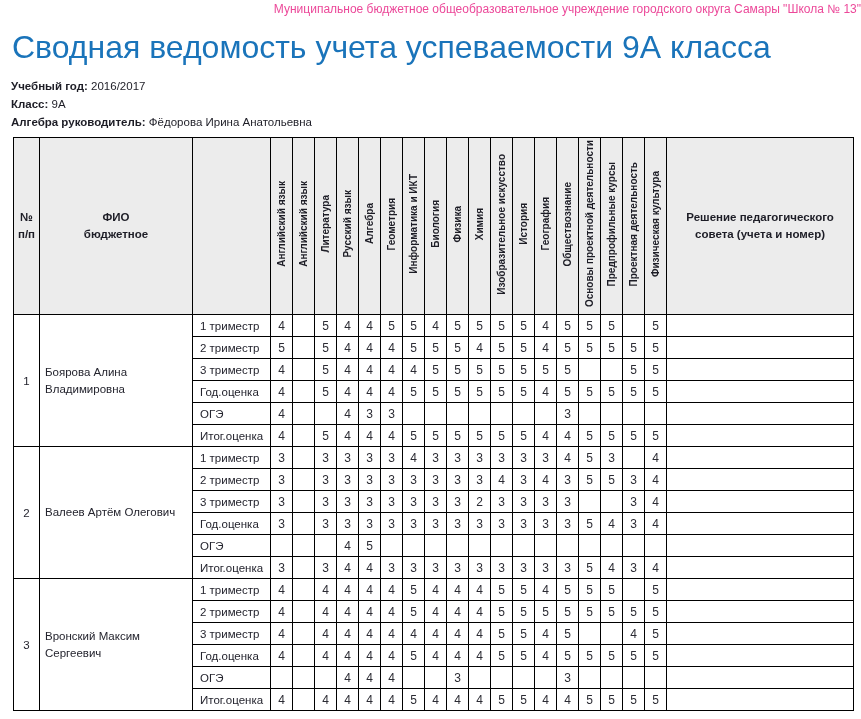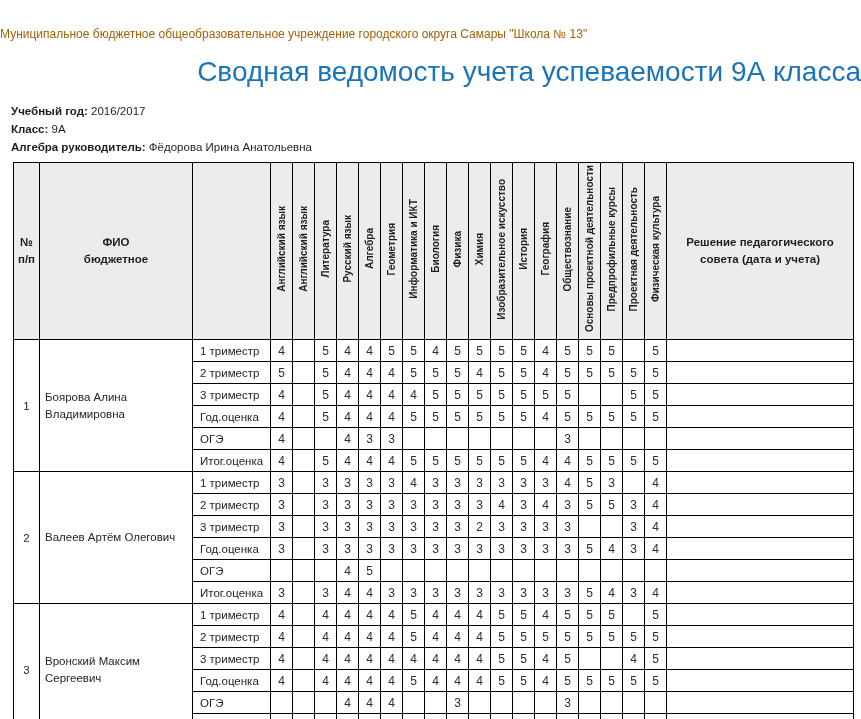--- a/index.html
+++ b/index.html
@@ -1,21 +1,21 @@
 <!DOCTYPE html>
 <html style="--title-blue: #1a74ba; --header-bg: #ececec; --border: #000000; --grade-text: #2b2b33;"><head>
 <meta charset="utf-8">
 <style>
   html,body{margin:0;padding:0;}
   body{
     width:861px;height:719px;overflow:hidden;background:#fff;
     font-family:"Liberation Sans",sans-serif;color:#24242e;
   }
-  .school{margin-top:27px;text-align:left;font-size:12px;color:#a16207;}
-  .title{margin:14px 0 0 12px;text-align:right;font-size:28px;line-height:34px;
+  .school{margin-top:2px;text-align:right;font-size:12px;color:#ec4899;}
+  .title{margin:14px 0 0 12px;text-align:left;font-size:32px;line-height:34px;
     font-weight:normal;color:var(--title-blue,#1a74ba);}
   .meta{margin:13px 0 0 11px;font-size:11.5px;line-height:18px;color:#1d1d26;}
   .meta .lbl{font-weight:bold;}
 
   table{border-collapse:collapse;table-layout:fixed;margin:6px 0 0 13px;}
   th,td{border:1px solid #000;padding:0;}
   thead th{background:var(--header-bg,#ececec);font-weight:bold;height:176px;
     vertical-align:middle;text-align:center;color:#1d1d26;}
   th.hnum,th.hfio{font-size:11.5px;white-space:pre-line;line-height:17px;}
   th.hdec{font-size:11.5px;line-height:17px;padding:0 16px;}
@@ -84,21 +84,21 @@
         <th class="hsubj"><div class="rot">Физика</div></th>
         <th class="hsubj"><div class="rot">Химия</div></th>
         <th class="hsubj"><div class="rot">Изобразительное искусство</div></th>
         <th class="hsubj"><div class="rot">История</div></th>
         <th class="hsubj"><div class="rot">География</div></th>
         <th class="hsubj"><div class="rot">Обществознание</div></th>
         <th class="hsubj"><div class="rot">Основы проектной деятельности</div></th>
         <th class="hsubj"><div class="rot">Предпрофильные курсы</div></th>
         <th class="hsubj"><div class="rot">Проектная деятельность</div></th>
         <th class="hsubj"><div class="rot">Физическая культура</div></th>
-        <th class="hdec">Решение педагогического совета (дата и учета)</th>
+        <th class="hdec">Решение педагогического совета (учета и номер)</th>
       </tr>
     </thead>
   <tbody>
       <tr>
         <td class="numcell" rowspan="6">1</td>
         <td class="namecell" rowspan="6">Боярова Алина Владимировна</td>
         <td class="periodcell">1 триместр</td>
         <td class="gradecell">4</td>
         <td class="gradecell"></td>
         <td class="gradecell">5</td>

